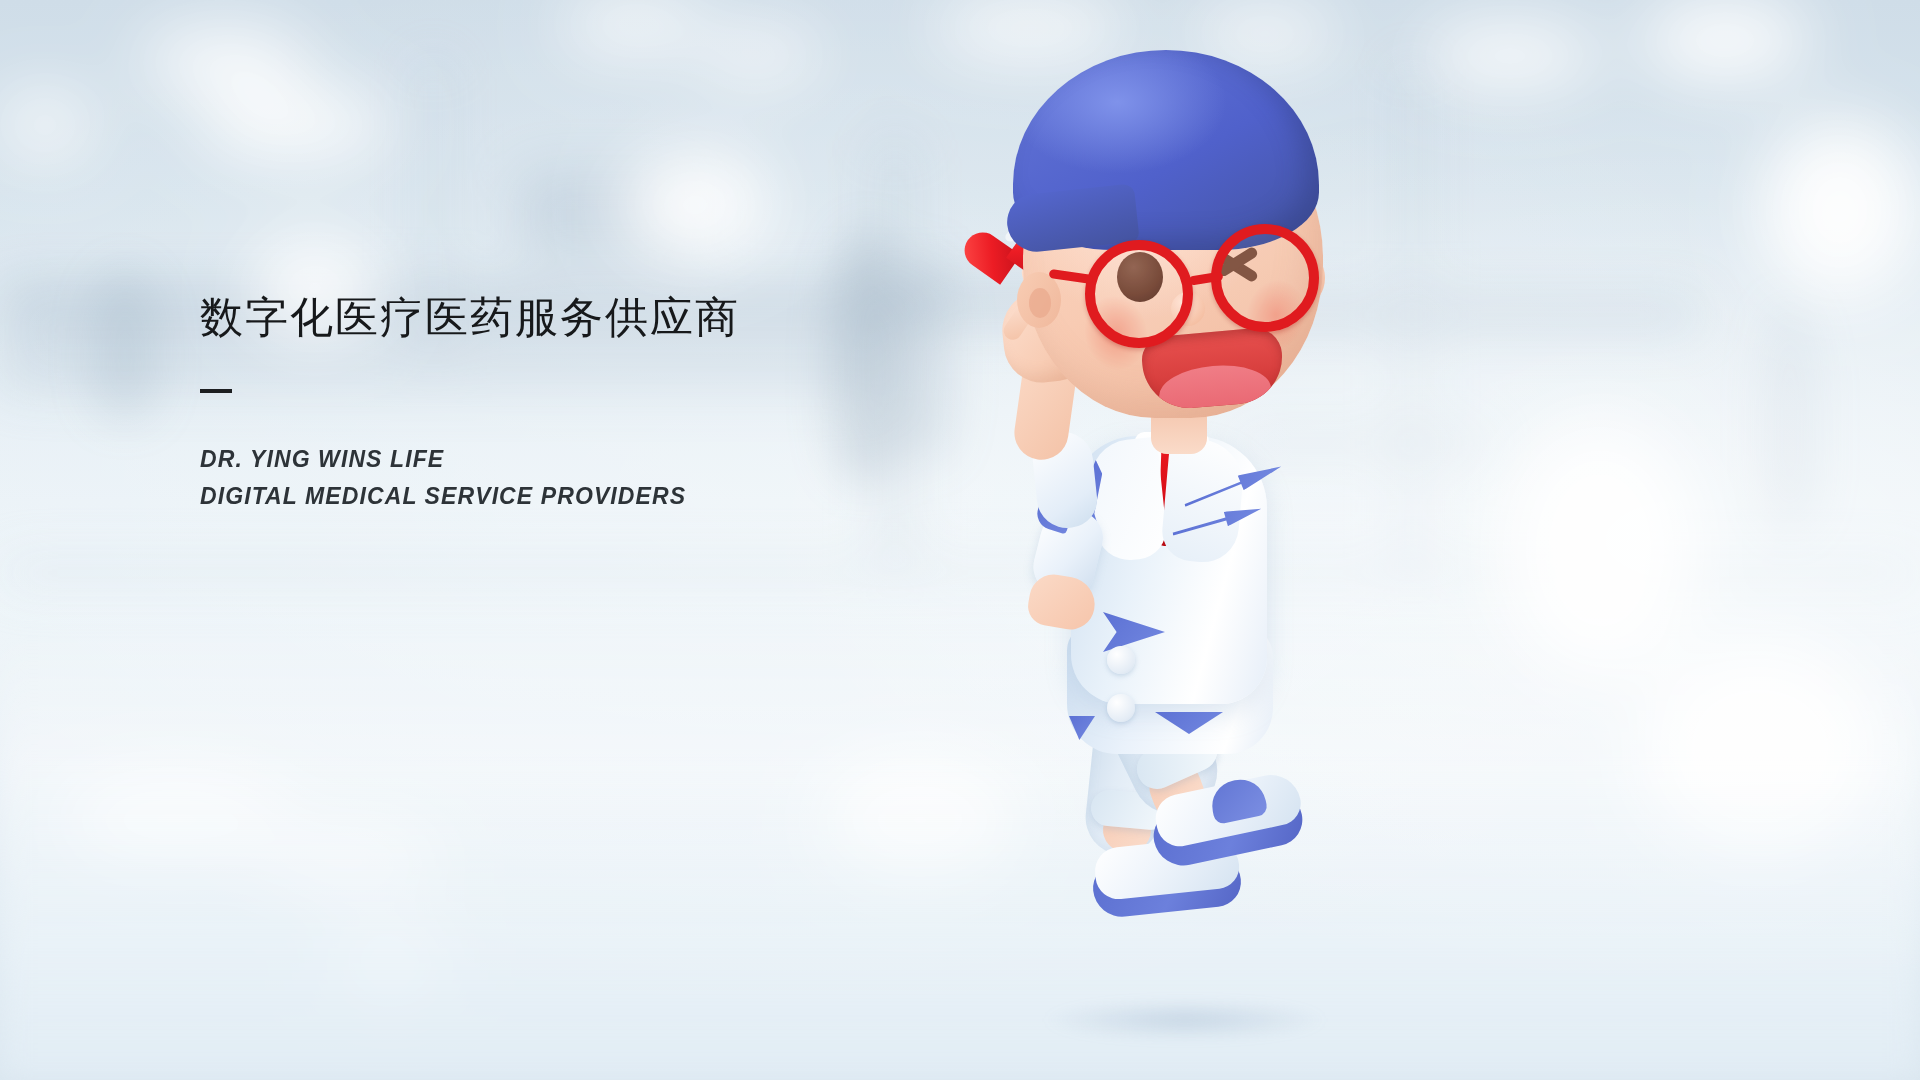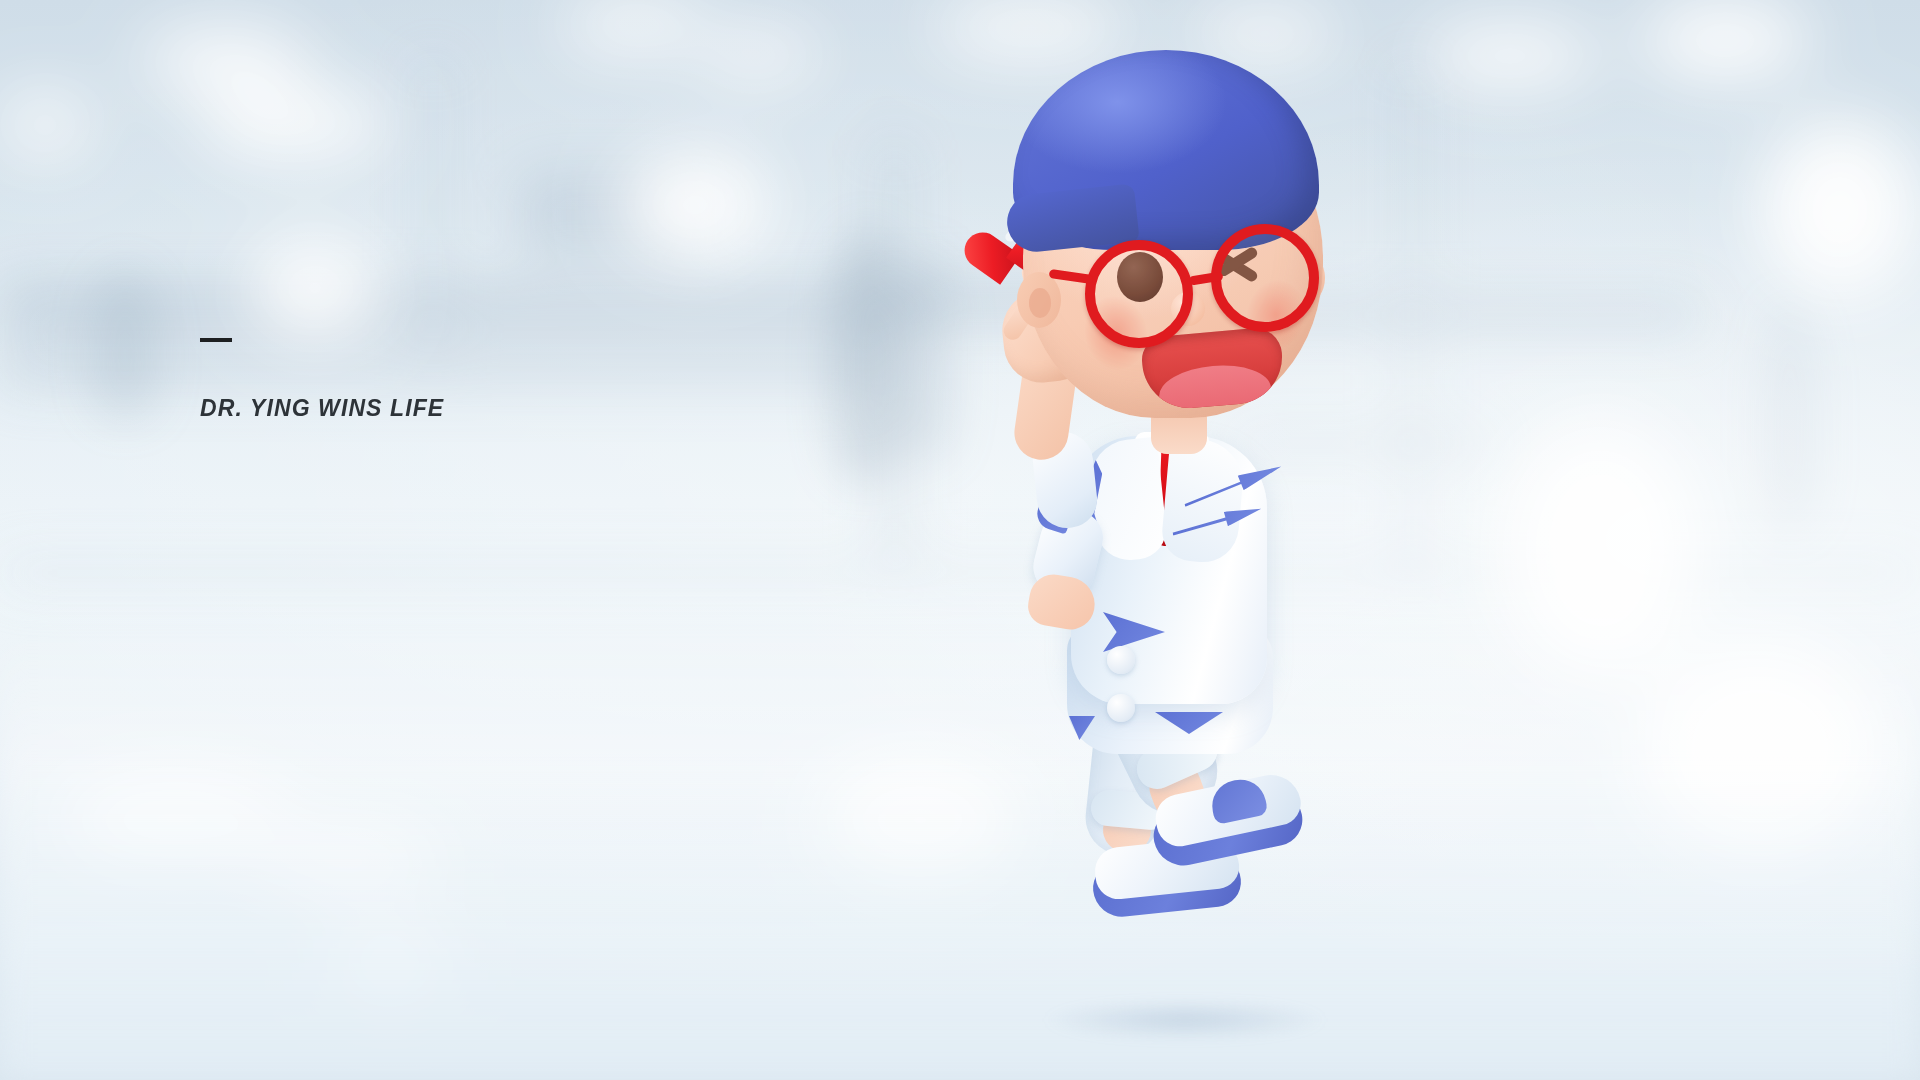--- a/index.html
+++ b/index.html
@@ -453,26 +453,28 @@
       <i style="left: 330px; top: 930px; width: 120px; height: 70px;"></i>
       <i style="left: 1500px; top: 420px; width: 200px; height: 260px;"></i>
       <i style="left: 1640px; top: 640px; width: 240px; height: 220px;"></i>
       <i style="left: 820px; top: 760px; width: 200px; height: 120px;"></i>
       <i style="left: 620px; top: 150px; width: 150px; height: 110px;"></i>
     </div>
   <div class="bg-layer" id="bg-floor"></div>
   <div class="bg-layer" id="bg-vignette"></div>
 
   <div id="copy">
+    <div id="headline-sub">数字化医疗医药服务供应商</div>
 
 
     <div id="rule"></div>
 
     <div id="en-lines">
       <div class="en-line">DR. YING WINS LIFE</div>
+      <div class="en-line">DIGITAL MEDICAL SERVICE PROVIDERS</div>
     </div>
   </div>
 
   <div id="character">
 
     <div id="char-shadow"></div>
 
     <div class="leg" id="leg-back"></div>
     <div class="ankle" id="ankle-back"></div>
     <div class="cuff" id="cuff-back"></div>

